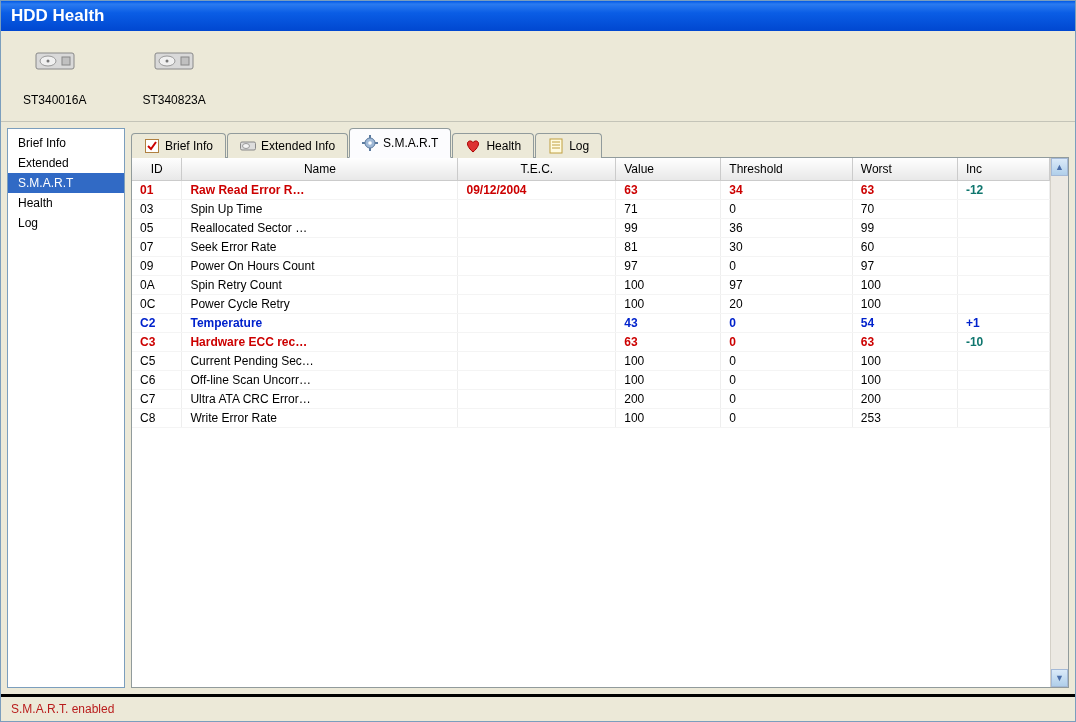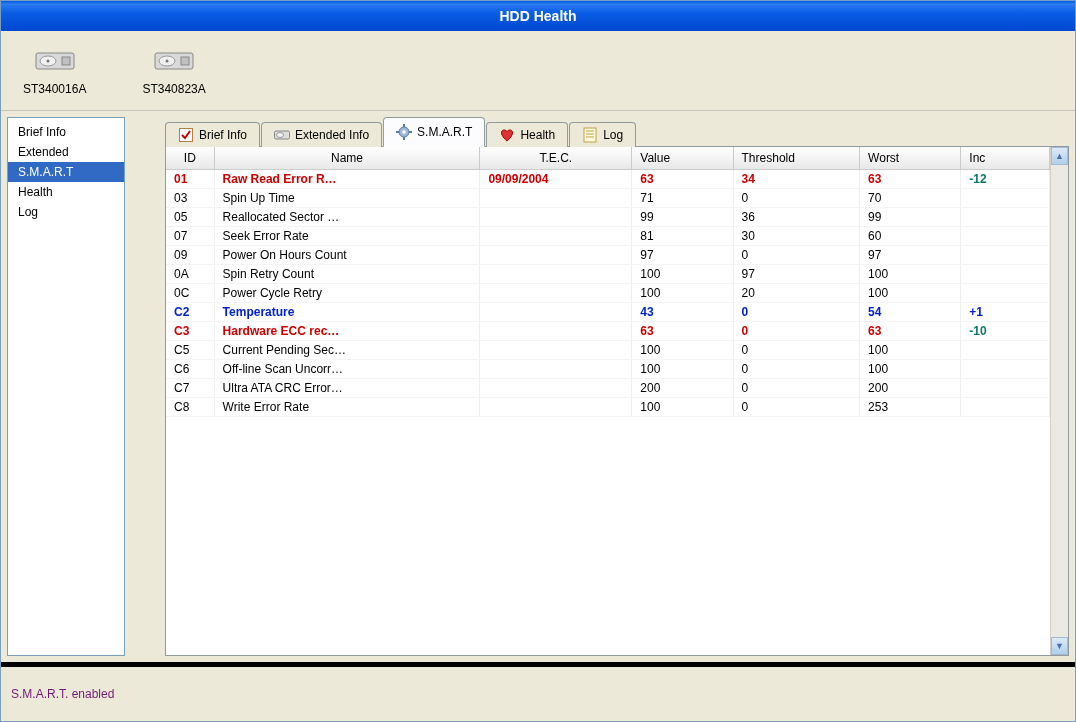--- a/index.html
+++ b/index.html
@@ -15,57 +15,55 @@
       width: 100%;
       height: 100%;
       display: flex;
       flex-direction: column;
       border: 1px solid #7b9ebd;
     }
     .title-bar {
       background: linear-gradient(to bottom, #0058e6 0%, #2b7bf0 10%, #0a5de5 40%, #0047d0 100%);
       color: #fff;
       padding: 15px 10px;
-      font-size: 14px;
+      font-size: 17px;
       font-weight: bold;
       height: 30px;
       display: flex;
       align-items: center;
-      justify-content: center;
     }
     .content {
       flex: 1;
       background: #ece9d8;
       display: flex;
       flex-direction: column;
     }
     .drive-bar {
       display: flex;
       gap: 40px;
       padding: 10px 14px;
       border-bottom: 1px solid #c4c4b8;
     }
     .drive-item {
       display: flex;
       flex-direction: column;
       align-items: center;
-      gap: 9px;
+      gap: 20px;
       cursor: pointer;
       padding: 4px 8px;
     }
     .drive-icon-svg {
       width: 42px;
       height: 28px;
     }
     .drive-label { font-size: 12px; color: #000; }
     .main-body {
       flex: 1;
       display: flex;
       min-height: 0;
-      gap: 34px;
     }
     .sidebar {
       width: 118px;
       background: #fff;
       border: 1px solid #7b9ebd;
       margin: 6px 4px 6px 6px;
       padding: 4px 0;
     }
     .sidebar-item {
       padding: 3px 10px;
@@ -166,25 +164,25 @@
       border: 1px solid #a4b9d7;
       display: flex;
       align-items: center;
       justify-content: center;
       font-size: 9px;
       color: #4b6ea9;
       cursor: pointer;
     }
     .scroll-track { flex: 1; }
     .status-bar {
-      padding: 20px 10px;
+      padding: 5px 10px;
       background: #ece9d8;
-      border-top: 5px solid #000000;
+      border-top: 3px solid #000000;
       font-size: 12px;
-      color: #701a75;
+      color: #b91c1c;
     }
     .col-id { width: 38px; }
     .col-name { width: 210px; }
     .col-tec { width: 120px; }
     .col-value { width: 80px; }
     .col-thresh { width: 100px; }
     .col-worst { width: 80px; }
     .col-inc { width: 70px; }
   </style>
 </head>
@@ -296,21 +294,21 @@
                   <th class="col-value num">Value</th>
                   <th class="col-thresh num">Threshold</th>
                   <th class="col-worst num">Worst</th>
                   <th class="col-inc num">Inc</th>
                 </tr>
               </thead>
               <tbody id="smart-tbody">
                   <tr>
                     <td class="emph-red">01</td>
                     <td class="emph-red">Raw Read Error R…</td>
-                    <td class="ctr emph-red">09/09/2004</td>
+                    <td class="ctr emph-red">09/12/2004</td>
                     <td class="num emph-red">63</td>
                     <td class="num emph-red">34</td>
                     <td class="num emph-red">63</td>
                     <td class="num inc-neg">-12</td>
                   </tr>
                   <tr>
                     <td class="">03</td>
                     <td class="">Spin Up Time</td>
                     <td class="ctr "></td>
                     <td class="num ">71</td>

